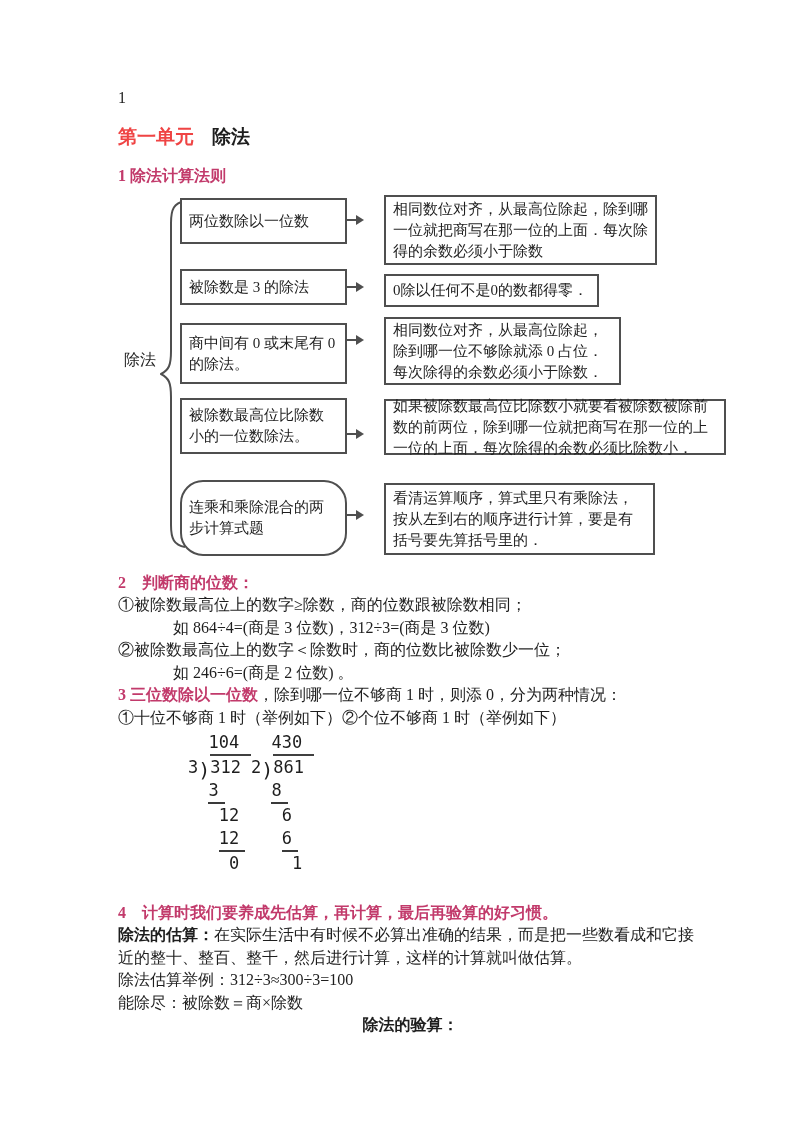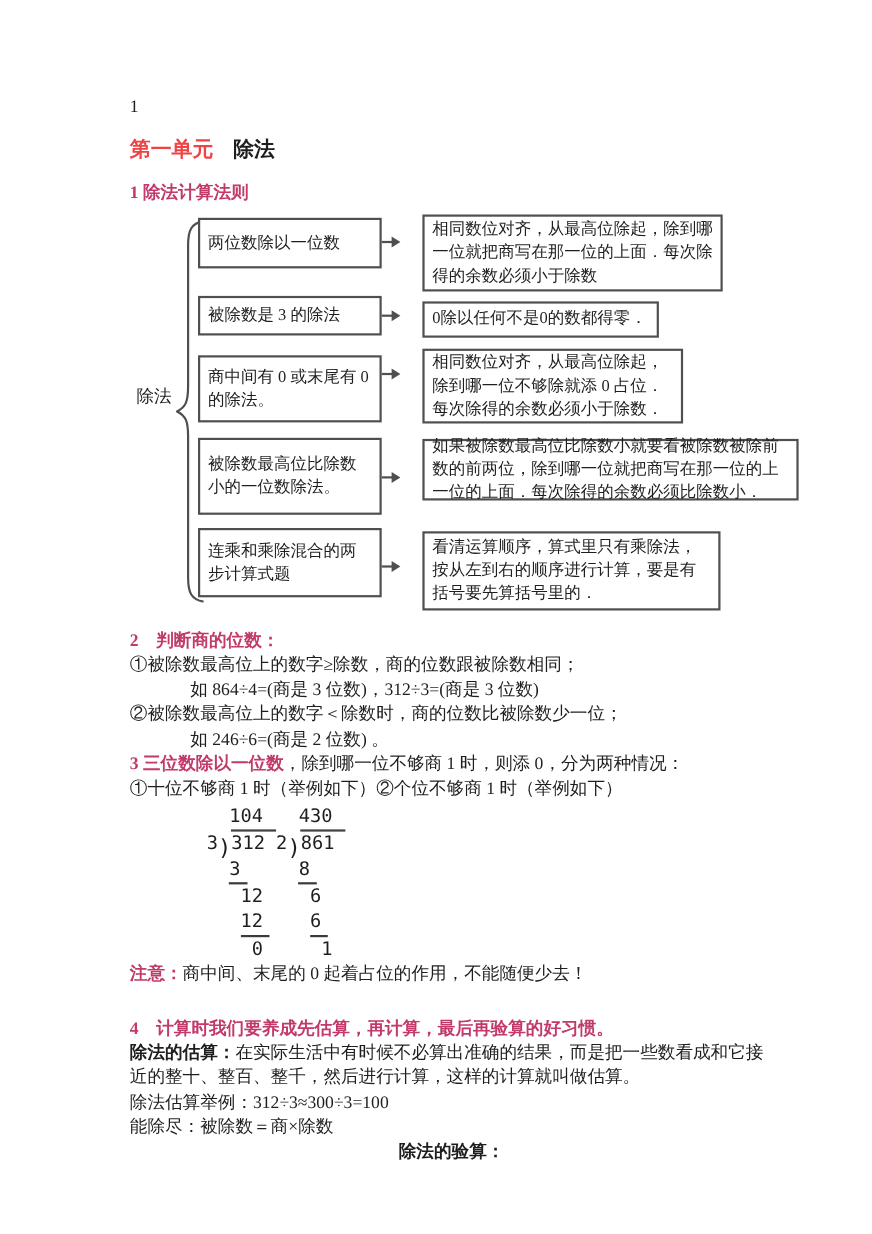--- a/index.html
+++ b/index.html
@@ -28,22 +28,22 @@
   .fc-root { position:absolute; left:6px; top:157px; font-size:16px; }
   .fc-brace { position:absolute; left:42px; top:6px; }
   .fc-box {
     position:absolute; border:2px solid #4f4f4f; background:#fff;
     display:flex; align-items:center; padding:2px 7px; line-height:21px;
   }
   .lb { left:62px; width:167px; }
   .l1 { top:5px;   height:46px; }
   .l2 { top:76px;  height:36px; }
   .l3 { top:130px; height:61px; }
-  .l4 { top:205px; height:70px; }
-  .l5 { top:287px; height:63px; }
+  .l4 { top:205px; height:56px; }
+  .l5 { top:287px; height:76px;border-radius:23px; }
   .rb { left:250px;margin-left:16px; }
   .r1 { top:2px;   height:70px; width:273px; }
   .r2 { top:81px;  height:33px; width:215px; }
   .r3 { top:124px; height:68px; width:237px; }
   .r4 { top:206px; height:56px; width:342px; }
   .r5 { top:290px; height:72px; width:271px; }
   .fc-arrow { position:absolute; left:229px; width:14px; height:0; border-top:2px solid #4f4f4f; }
   .fc-arrow::after {
     content:""; position:absolute; right:-8px; top:-6px;
     border:5px solid transparent; border-left:8px solid #4f4f4f;
@@ -150,21 +150,20 @@
           <span class="ld-paren">)</span>
           <span class="ld-dividend">861</span>
       </div>
       <div class="ld-step off0 u"><span>8</span></div>
       <div class="ld-step off1"><span>6</span></div>
       <div class="ld-step off1 u"><span>6</span></div>
       <div class="ld-step off2"><span>1</span></div>
     </div>
   </div>
 
-  <p class="body note"><span class="pink-bold">注意：</span><span>商中间、末尾的 0 起着占位的作用，不能随便少去！</span></p>
 
   <h2 class="sec s4">4　计算时我们要养成先估算，再计算，最后再验算的好习惯。</h2>
   <p class="body"><span class="bold-black">除法的估算：</span><span>在实际生活中有时候不必算出准确的结果，而是把一些数看成和它接近的整十、整百、整千，然后进行计算，这样的计算就叫做估算。</span></p>
   <p class="body">除法估算举例：312÷3≈300÷3=100</p>
   <p class="body">能除尽：被除数＝商×除数</p>
   <p class="body bold-black">除法的验算：</p>
 
 </div>
 
 </body></html>

